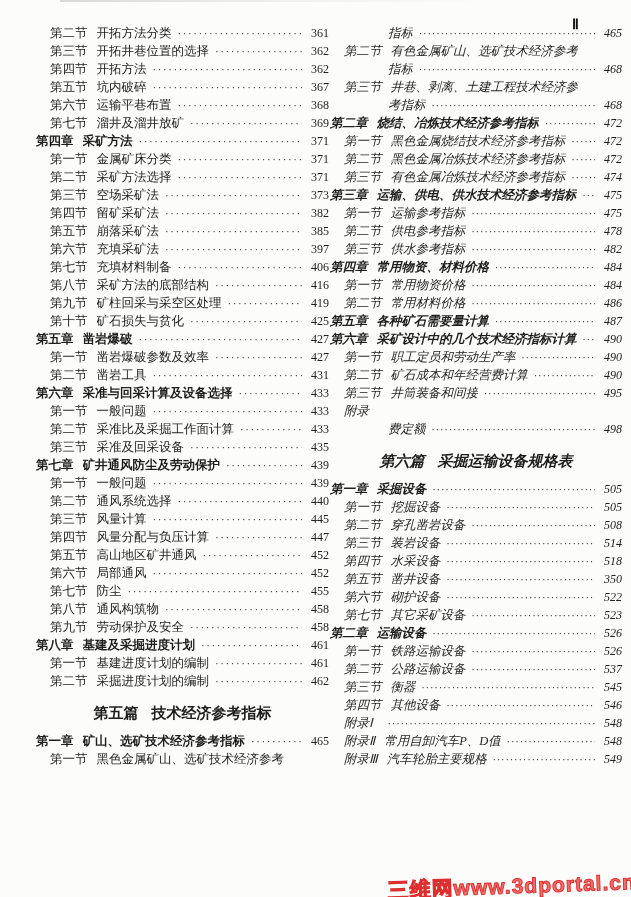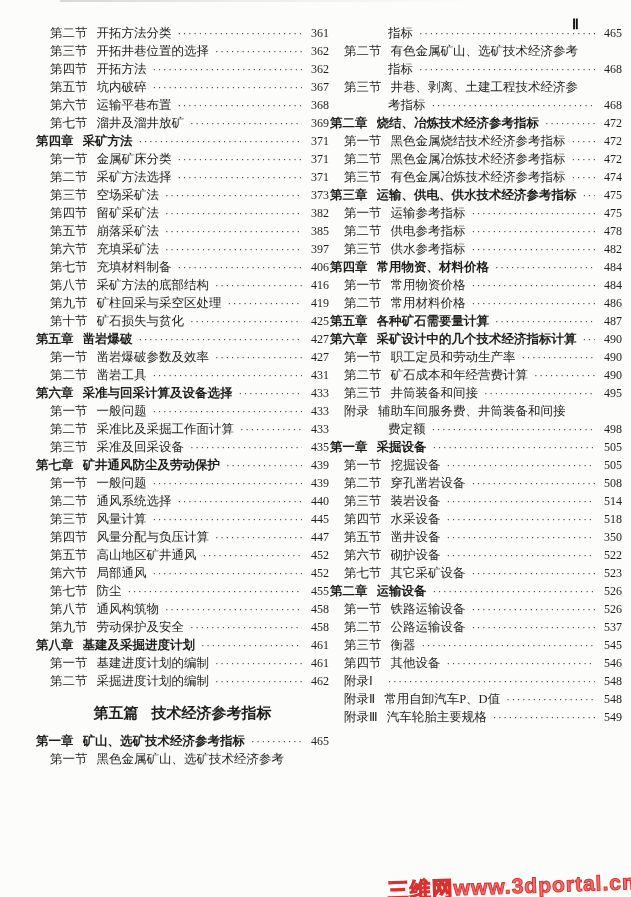--- a/index.html
+++ b/index.html
@@ -17,21 +17,21 @@
     opacity:.55;
   }
   .folio {
     position:absolute; top:16px; left:572px;
     font-weight:bold; font-size:14px; color:#111;
   }
   .col {
     position:absolute; top:24px; width:293px;
   }
   .col-left  { left:36px;  }
-  .col-right { left:330px; width:292px; }
+  .col-right { left:330px; width:292px;font-style:italic; }
 
   .row {
     display:flex; align-items:baseline;
     height:18px; line-height:18px;
     font-size:12.5px;
     white-space:nowrap;
   }
   .row.section, .row.wrap { padding-left:14px; }
   .row.cont { padding-left:58px; }
   .row.chapter { font-weight:bold; }
@@ -428,27 +428,27 @@
       <span class="page">490</span>
     </div>
     <div class="row section">
       <span class="label">第三节</span>
       <span class="title">井筒装备和间接</span>
       <span class="leader"></span>
       <span class="page">495</span>
     </div>
     <div class="row wrap">
       <span class="label">附录</span>
-      <span class="title">辅助车间服务费、井筒装备和间接</span>
     </div>
     <div class="row cont">
       <span class="title">费定额</span>
       <span class="leader"></span>
       <span class="page">498</span>
     </div>
+    <div class="row part"><span class="label">第六篇</span><span class="title">采掘运输设备规格表</span></div>
     <div class="row chapter">
       <span class="label">第一章</span>
       <span class="title">采掘设备</span>
       <span class="leader"></span>
       <span class="page">505</span>
     </div>
     <div class="row section">
       <span class="label">第一节</span>
       <span class="title">挖掘设备</span>
       <span class="leader"></span>

